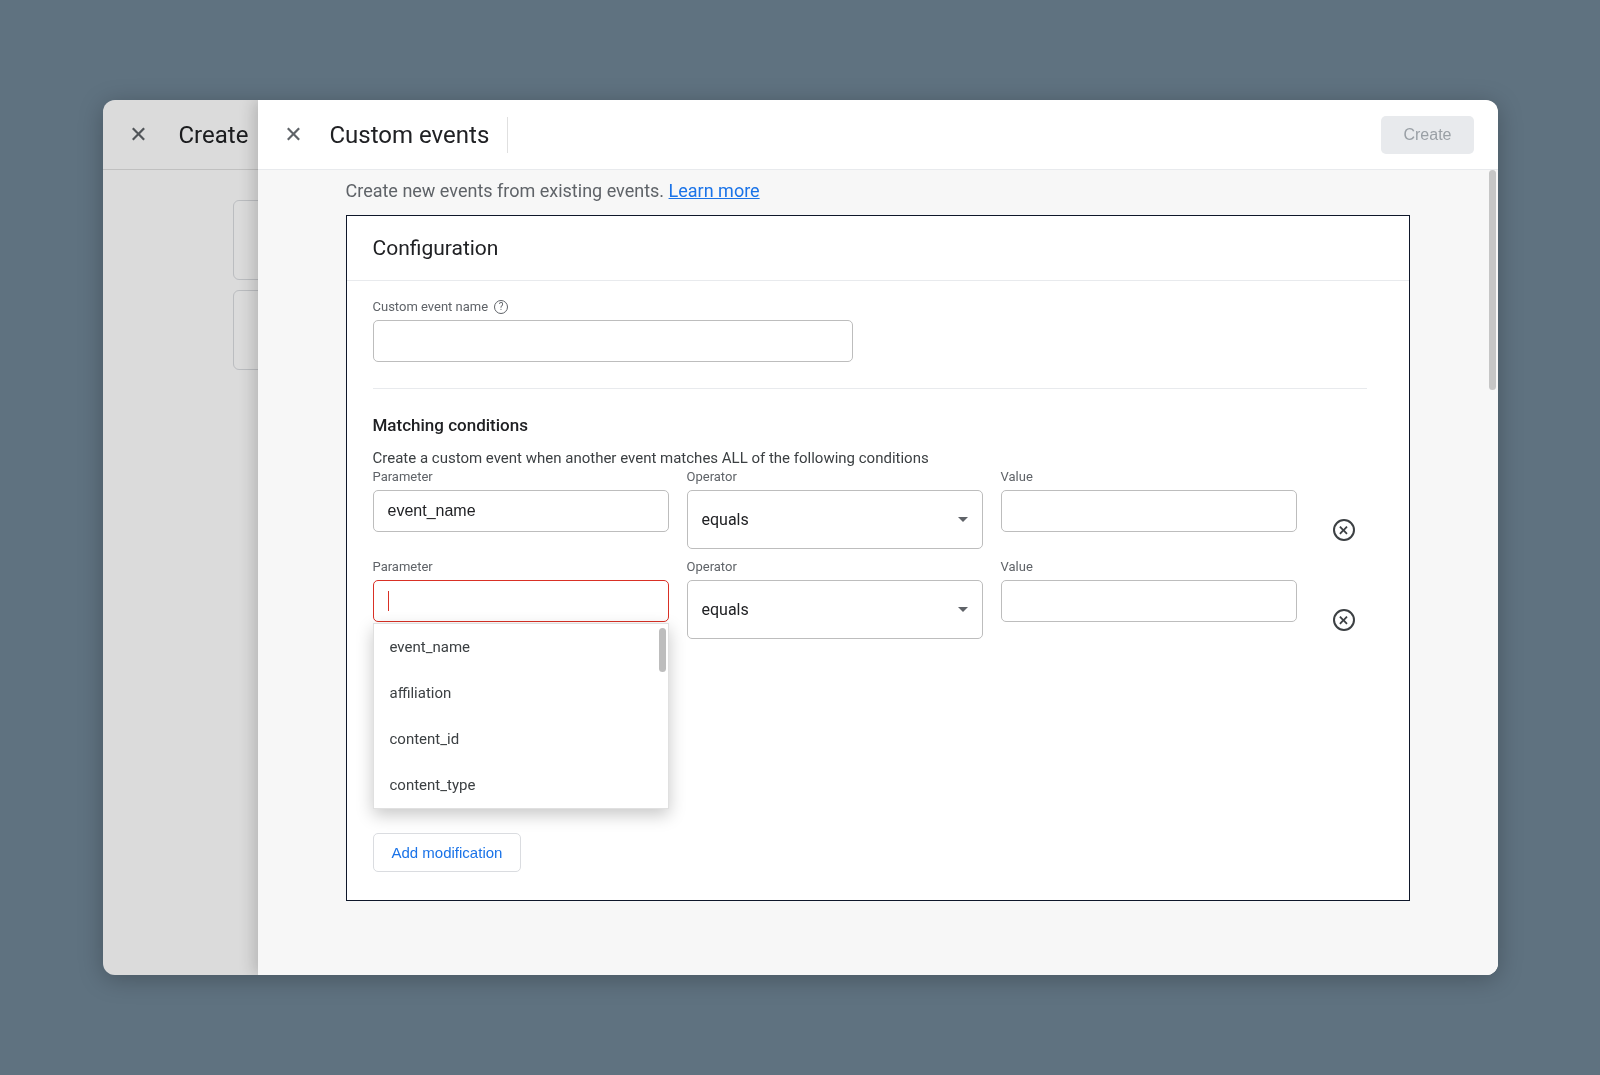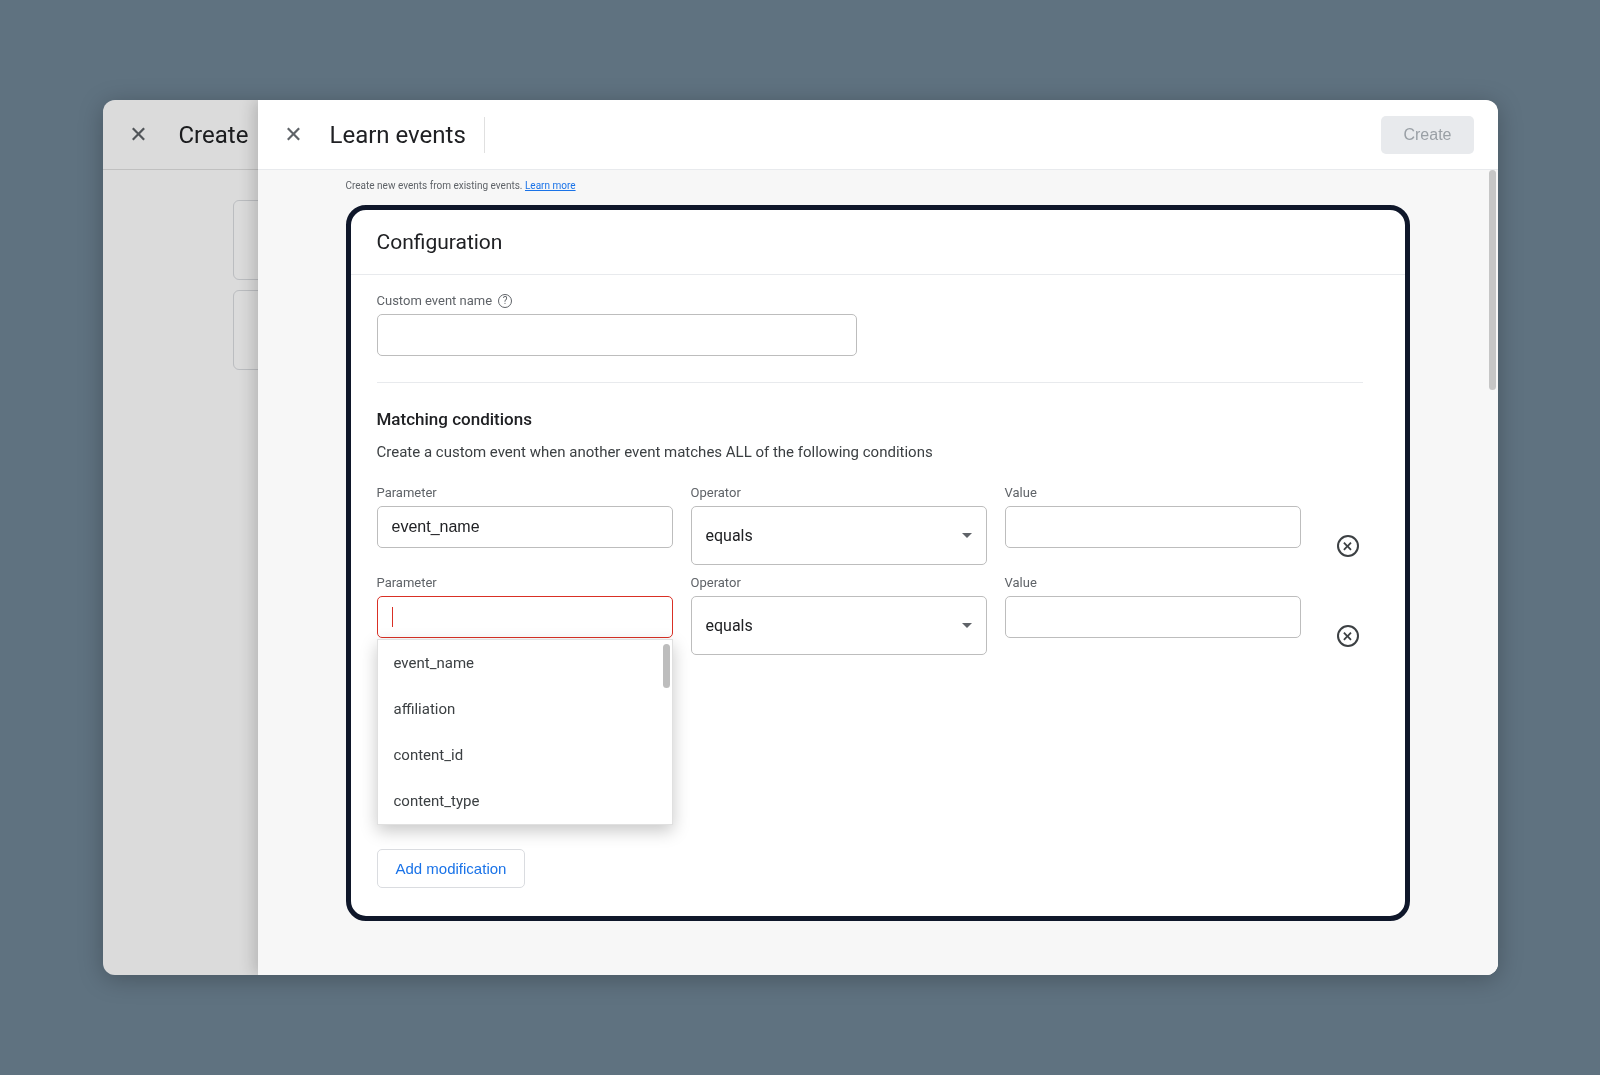--- a/index.html
+++ b/index.html
@@ -120,29 +120,29 @@
   position: absolute;
   right: 2px;
   top: 0;
   width: 7px;
   height: 220px;
   background: #c6c6c6;
   border-radius: 4px;
 }
 .intro {
   padding: 10px 88px 14px 88px;
-  font-size: 10px;
+  font-size: 18px;
   color: #5f6368;
 }
 .intro a { color: #1a73e8; text-decoration: underline; }
 .card {
   margin: 0 88px 20px 88px;
   background: #fff;
-  border: 5px solid #0f172a;
-  border-radius: 20px;
+  border: 1px solid #0f172a;
+  border-radius: 0;
 }
 .card-header {
   padding: 20px 26px;
   border-bottom: 1px solid #e8eaed;
   font-size: 21px;
   color: #202124;
 }
 .card-body {
   padding: 18px 42px 28px 26px;
 }
@@ -181,21 +181,21 @@
 }
 .section-title {
   font-size: 17px;
   font-weight: 500;
   color: #202124;
   margin-bottom: 14px;
 }
 .section-sub {
   font-size: 15px;
   color: #3c4043;
-  margin-bottom: 24px;
+  margin-bottom: 2px;
 }
 .cond-row {
   display: flex;
   gap: 18px;
   margin-bottom: 10px;
   position: relative;
 }
 .cond-col-param { width: 296px; }
 .cond-col-op { width: 296px; }
 .cond-col-val { width: 296px; }
@@ -297,21 +297,21 @@
   </div>
   <div class="back-body">
     <div class="back-card"></div>
     <div class="back-card"></div>
   </div>
   <div class="back-overlay"></div>
 
   <div class="inner-panel">
     <div class="inner-header">
       <div class="inner-close">✕</div>
-      <div class="inner-title">Learn events</div>
+      <div class="inner-title">Custom events</div>
       <button class="create-btn">Create</button>
     </div>
 
     <div class="scroll-area">
       <div class="scroll-indicator"></div>
 
       <div class="intro">
         <span>Create new events from existing events. </span><a href="#">Learn more</a>
       </div>
 

